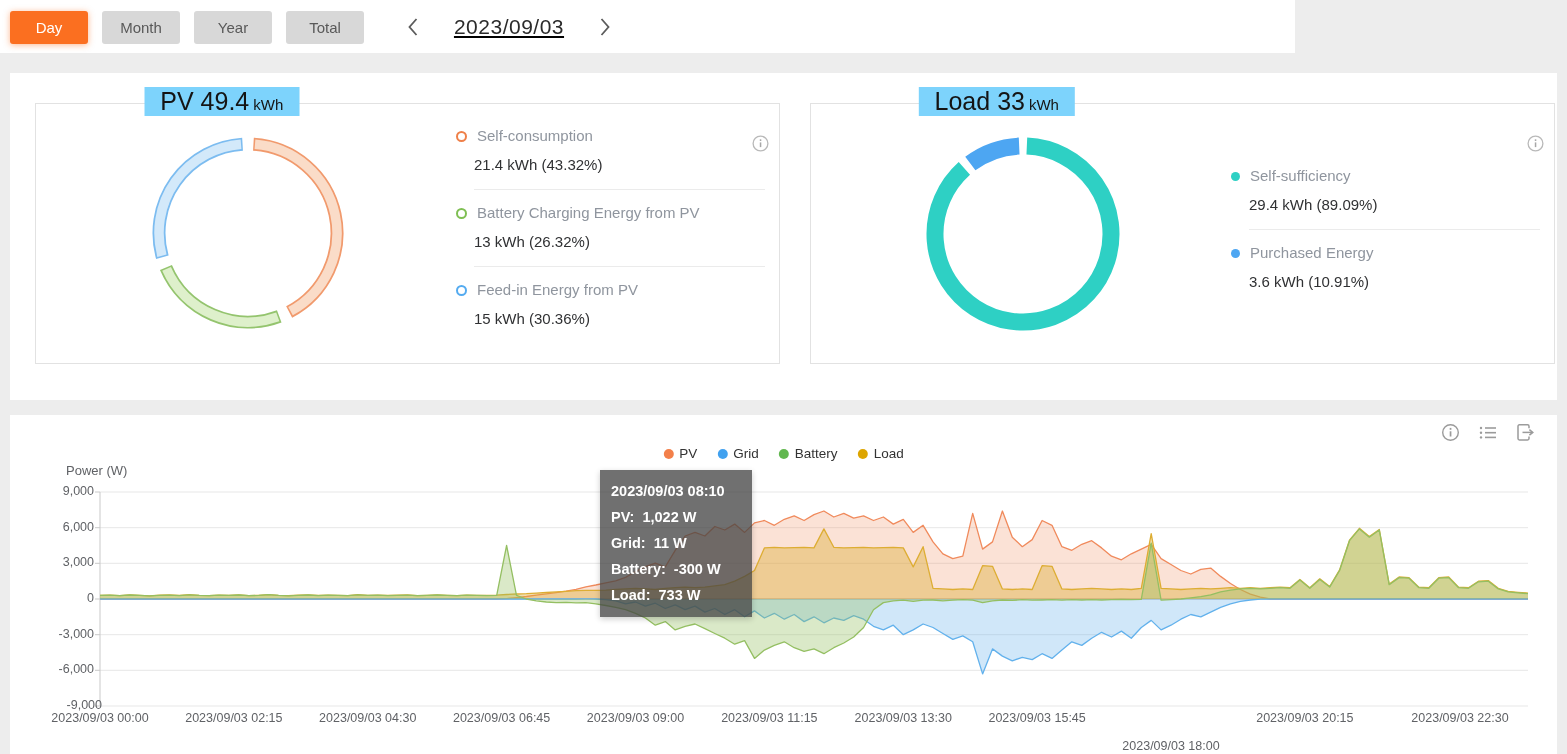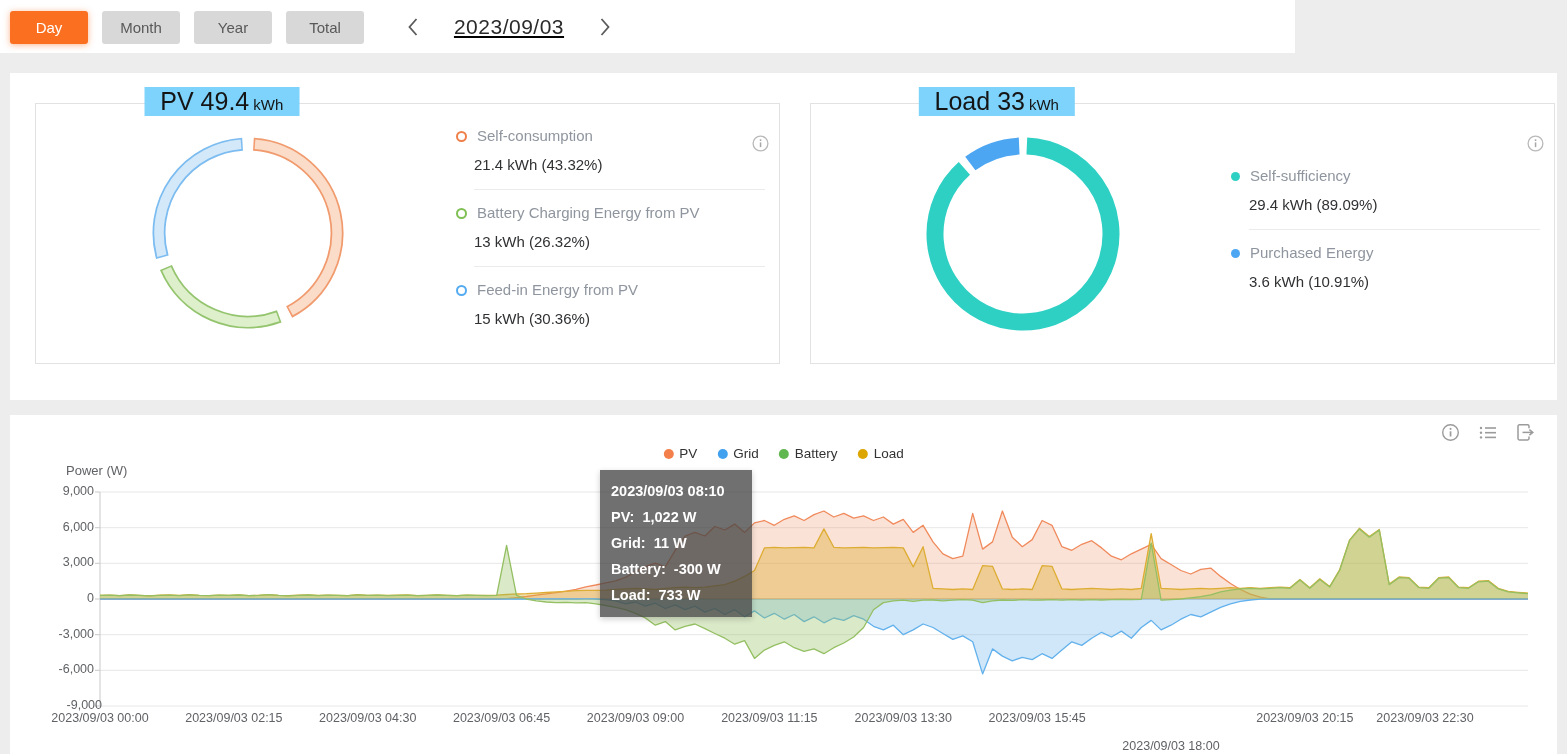--- a/index.html
+++ b/index.html
@@ -247,21 +247,21 @@
         <div class="xtick" style="left: 28px;">2023/09/03 00:00</div>
         <div class="xtick" style="left: 161.875px;">2023/09/03 02:15</div>
         <div class="xtick" style="left: 295.75px;">2023/09/03 04:30</div>
         <div class="xtick" style="left: 429.625px;">2023/09/03 06:45</div>
         <div class="xtick" style="left: 563.5px;">2023/09/03 09:00</div>
         <div class="xtick" style="left: 697.375px;">2023/09/03 11:15</div>
         <div class="xtick" style="left: 831.25px;">2023/09/03 13:30</div>
         <div class="xtick" style="left: 965.125px;">2023/09/03 15:45</div>
         <div class="xtick" style="left: 1099px; margin-top: 28px;">2023/09/03 18:00</div>
         <div class="xtick" style="left: 1232.88px;">2023/09/03 20:15</div>
-        <div class="xtick" style="left: 1353px;">2023/09/03 22:30</div>
+        <div class="xtick" style="left: 1388px;">2023/09/03 22:30</div>
       </div>
     <div class="tooltip">
       <div class="tt-title">2023/09/03 08:10</div>
       <div id="tt-rows">
           <div class="tt-row">PV:  1,022 W</div>
           <div class="tt-row">Grid:  11 W</div>
           <div class="tt-row">Battery:  -300 W</div>
           <div class="tt-row">Load:  733 W</div>
         </div>
     </div>

